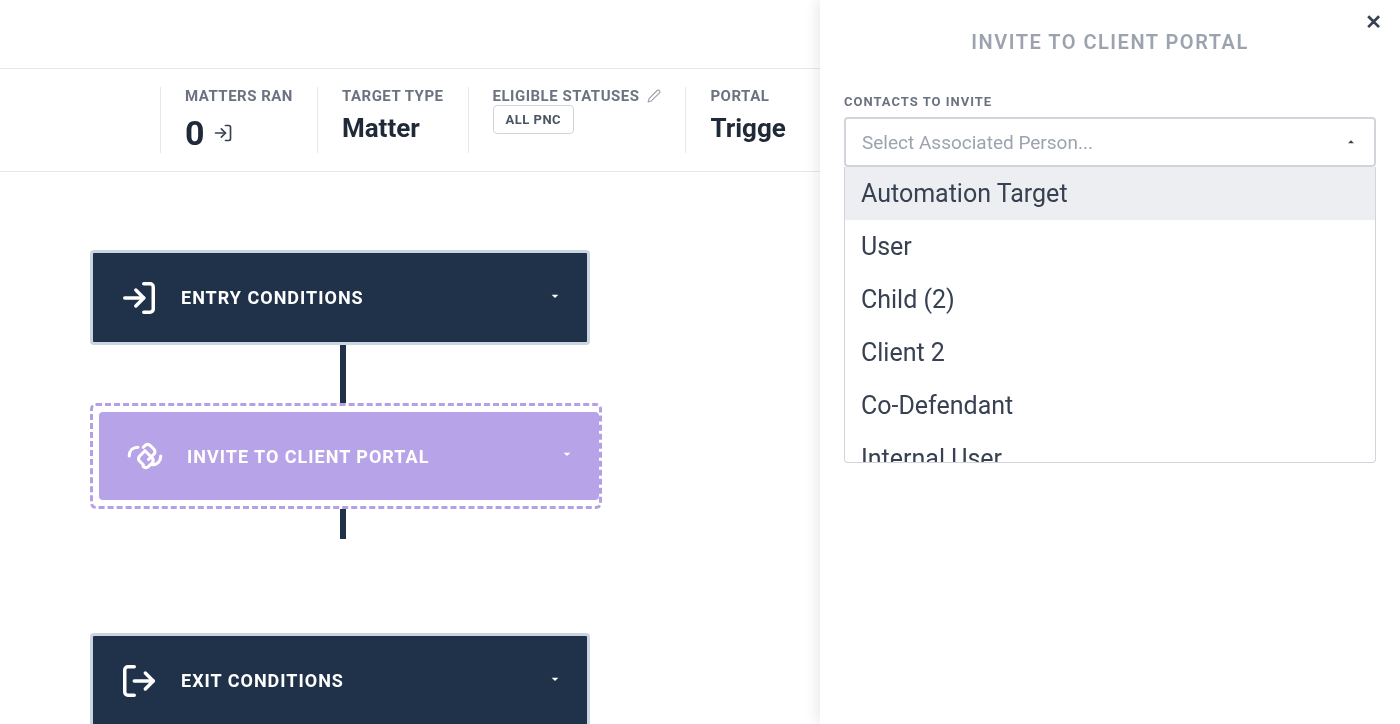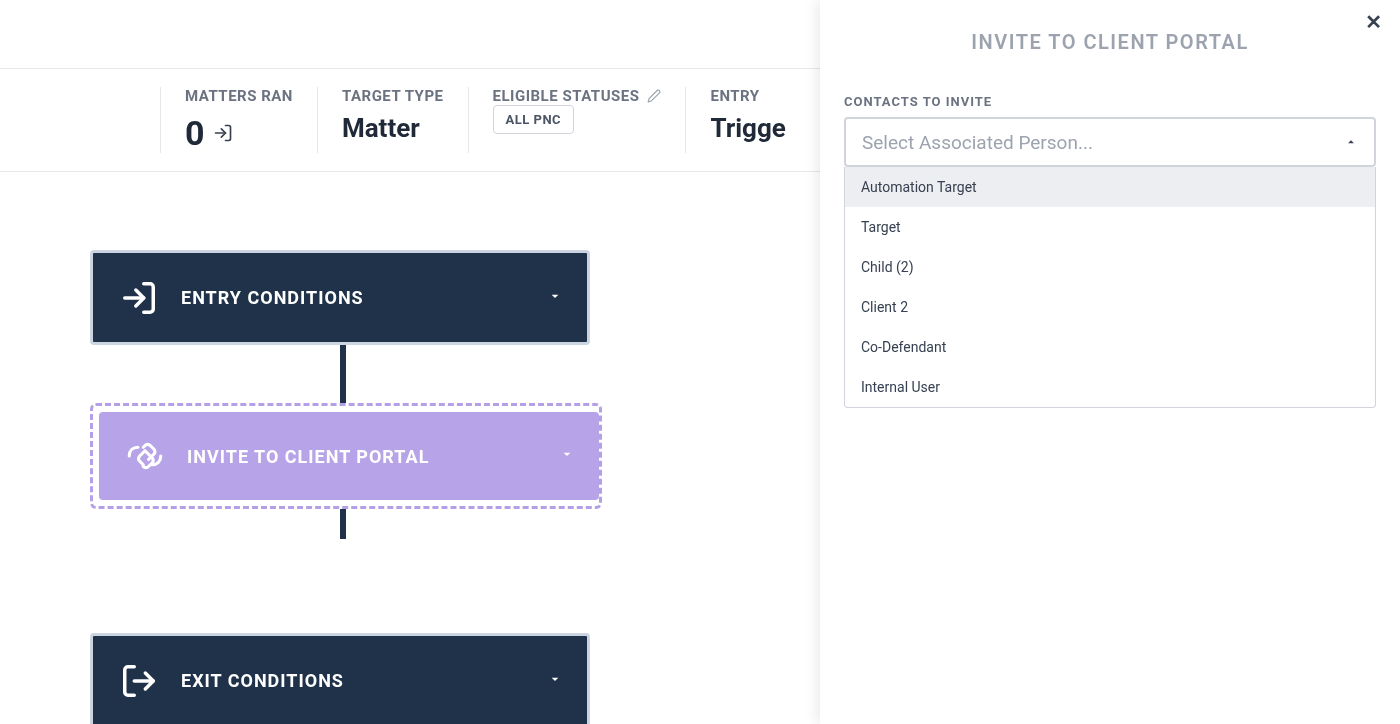--- a/index.html
+++ b/index.html
@@ -182,21 +182,21 @@
   }
   .dropdown::-webkit-scrollbar-thumb {
     background: #9ca3af;
     border-radius: 5px;
   }
   .dropdown::-webkit-scrollbar-track {
     background: #f3f4f6;
   }
   .dd-item {
     padding: 12px 16px;
-    font-size: 14px;
+    font-size: 25px;
     color: #374151;
     cursor: pointer;
   }
   .dd-item.highlight {
     background: #eceef1;
   }
 
   .pencil-icon {
     color: #9ca3af;
   }
@@ -228,21 +228,21 @@
       <svg class="pencil-icon" width="14" height="14" viewBox="0 0 24 24" fill="none" stroke="currentColor" stroke-width="2" stroke-linecap="round" stroke-linejoin="round">
           <path d="M17 3a2.85 2.85 0 1 1 4 4L7.5 20.5 2 22l1.5-5.5Z"></path>
         </svg>
     </div>
     <div style="">
       <span class="chip">ALL PNC</span>
     </div>
   </div>
 
   <div class="stat-block">
-    <div class="stat-label">ENTRY</div>
+    <div class="stat-label">PORTAL</div>
     <div class="stat-value">Trigge</div>
   </div>
 </div>
 
 <div class="canvas">
 
   <div class="node dark">
     <span class="icon-wrap">
       <svg width="38" height="38" viewBox="0 0 24 24" fill="none" stroke="#ffffff" stroke-width="2.2" stroke-linecap="round" stroke-linejoin="round">
           <path d="M15 3h4a2 2 0 0 1 2 2v14a2 2 0 0 1-2 2h-4"></path>
@@ -309,19 +309,19 @@
 
   <div class="select-box">
     <span>Select Associated Person...</span>
     <svg width="14" height="14" viewBox="0 0 24 24" fill="#374151">
         <path d="M7 14l5-5 5 5z"></path>
       </svg>
   </div>
 
   <div class="dropdown">
     <div class="dd-item highlight">Automation Target</div>
-    <div class="dd-item">Target</div>
+    <div class="dd-item">User</div>
     <div class="dd-item">Child (2)</div>
     <div class="dd-item">Client 2</div>
     <div class="dd-item">Co-Defendant</div>
     <div class="dd-item">Internal User</div>
   </div>
 </div>
 
 </body></html>

